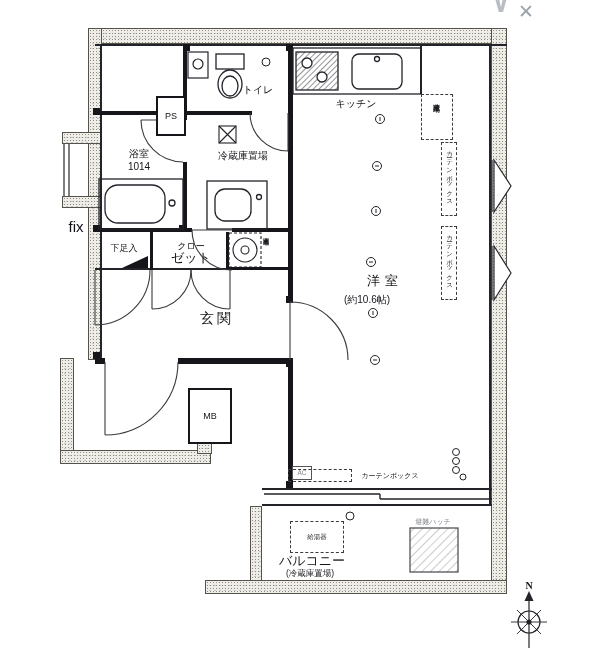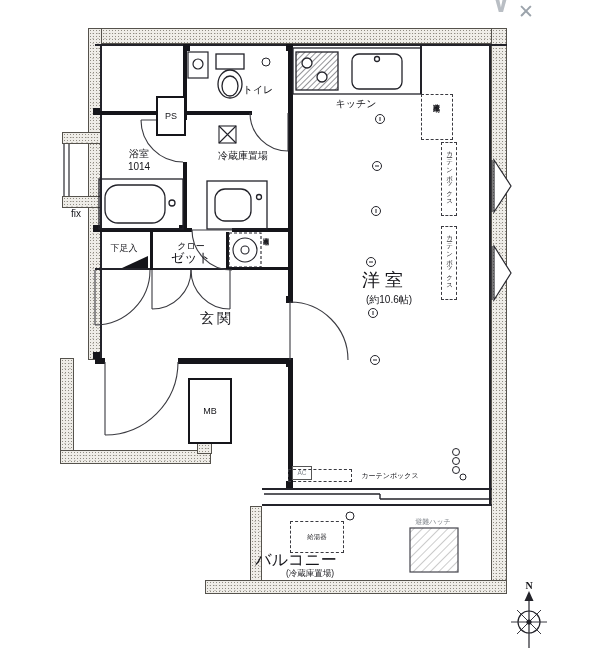--- a/index.html
+++ b/index.html
@@ -173,21 +173,21 @@
 
     <g stroke="#23232a" fill="none" stroke-width="1.2">
       <path d="M529,597 V648"></path>
       <polygon points="529,591 524.5,601 533.5,601" fill="#23232a" stroke="none"></polygon>
       <path d="M511,622 H547 M517,610 L541,634 M541,610 L517,634" stroke-width="0.9"></path>
       <circle cx="529" cy="622" r="11"></circle>
       <circle cx="529" cy="622" r="2.6" fill="#23232a" stroke="none"></circle>
     </g>
   </svg>
 
-  <div class="box" style="left:188px;top:378px;width:44px;height:66px">
+  <div class="box" style="left:188px;top:388px;width:44px;height:56px">
     <span class="lbl" style="position:static;transform:none;font-size:9px">MB</span>
   </div>
   <div class="box" style="left:156px;top:96px;width:30px;height:40px">
     <span class="lbl" style="position:static;transform:none;font-size:9px">PS</span>
   </div>
   <div class="box" style="left:292px;top:466px;width:20px;height:14px;border-width:1px;border-color:#555">
     <span class="lbl grey" style="position:static;transform:none;font-size:6.5px">AC</span>
   </div>
 
   <div class="dashed" style="left:421px;top:94px;width:32px;height:46px"></div>
@@ -199,26 +199,26 @@
   <div class="lbl" style="left:258px;top:90px;font-size:10px">トイレ</div>
   <div class="lbl" style="left:356px;top:104px;font-size:10px">キッチン</div>
   <div class="lbl" style="left:139px;top:154px;font-size:10px">浴室</div>
   <div class="lbl" style="left:139px;top:167px;font-size:10px">1014</div>
   <div class="lbl" style="left:243px;top:156px;font-size:10px">冷蔵庫置場</div>
   <div class="vlbl" style="left:263px;top:233px;font-size:6px;letter-spacing:0.5px">洗濯機置場</div>
   <div class="lbl" style="left:124px;top:248px;font-size:9px">下足入</div>
   <div class="lbl" style="left:191px;top:246px;font-size:9px">クロー</div>
   <div class="lbl" style="left:191px;top:257px;font-size:13px">ゼット</div>
   <div class="lbl" style="left:217px;top:318px;font-size:14px;letter-spacing:3px">玄関</div>
-  <div class="lbl" style="left:385px;top:280px;font-size:18px;letter-spacing:5px">洋室</div>
-  <div class="lbl" style="left:389px;top:300px;font-size:10px">(約10.6帖)</div>
-  <div class="lbl" style="left:296px;top:560px;font-size:16px">バルコニー</div>
+  <div class="lbl" style="left:385px;top:280px;font-size:13px;letter-spacing:5px">洋室</div>
+  <div class="lbl" style="left:367px;top:300px;font-size:10px">(約10.6帖)</div>
+  <div class="lbl" style="left:312px;top:560px;font-size:13px">バルコニー</div>
   <div class="lbl" style="left:310px;top:573px;font-size:8.5px">(冷蔵庫置場)</div>
 
-  <div class="lbl" style="left:76px;top:214px;font-size:10px">fix</div>
+  <div class="lbl" style="left:76px;top:226px;font-size:15px">fix</div>
   <div class="vlbl" style="left:433px;top:98px;font-size:7px;letter-spacing:0.5px">冷蔵庫置場</div>
   <div class="vlbl" style="left:446px;top:146px;font-size:6.5px;letter-spacing:0.5px">カーテンボックス</div>
   <div class="vlbl" style="left:446px;top:230px;font-size:6.5px;letter-spacing:0.5px">カーテンボックス</div>
   <div class="lbl" style="left:390px;top:475px;font-size:7px;background:#fff;padding:0 2px">カーテンボックス</div>
   <div class="lbl" style="left:317px;top:537px;font-size:6.5px">給湯器</div>
   <div class="lbl grey" style="left:433px;top:521px;font-size:7px">避難ハッチ</div>
   <div class="lbl" style="left:529px;top:586px;font-size:10px;font-weight:bold;font-family:'Liberation Serif','DejaVu Serif',serif">N</div>
 
   <div class="viewer-icon" style="left:501px;top:5px;font-size:22px;color:#b9bec4">∨</div>
   <div class="viewer-icon" style="left:526px;top:11px;font-size:19px;color:#9ba3ab">✕</div>

